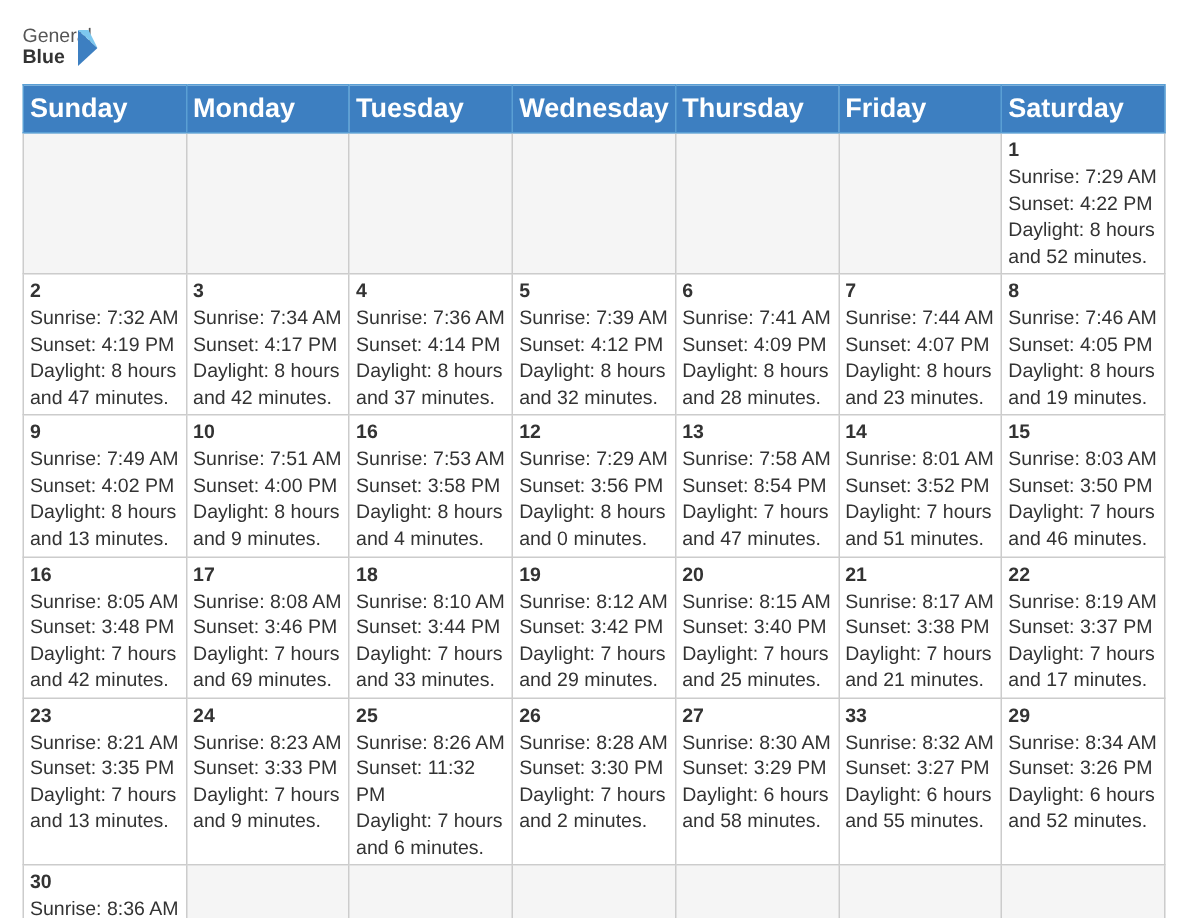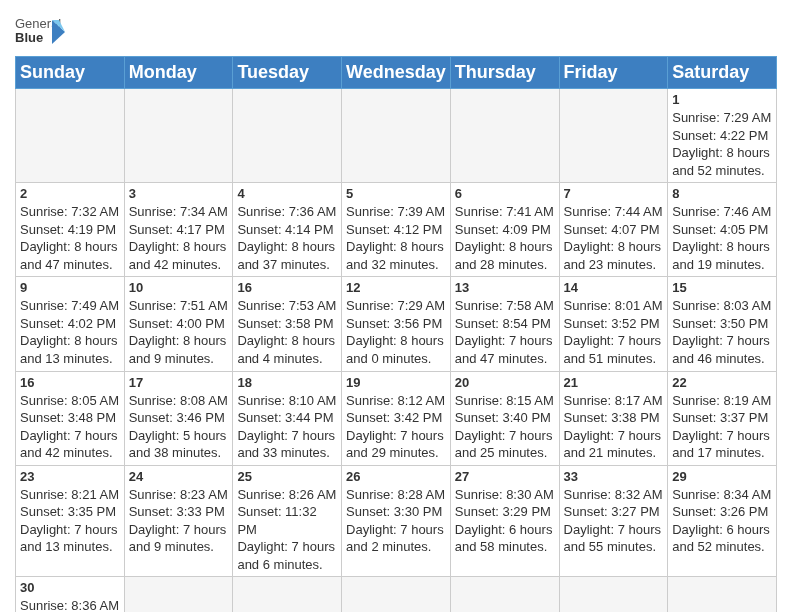--- a/index.html
+++ b/index.html
@@ -190,21 +190,21 @@
         </td>
       </tr>
 
       <tr>
         <td>
           <span class="day-number">16</span>
           <div class="day-info">Sunrise: <span>8:05 AM</span><br>Sunset: <span>3:48 PM</span><br>Daylight: <span>7 hours and 42 minutes.</span></div>
         </td>
         <td>
           <span class="day-number">17</span>
-          <div class="day-info">Sunrise: <span>8:08 AM</span><br>Sunset: <span>3:46 PM</span><br>Daylight: <span>5 hours and 38 minutes.</span></div>
+          <div class="day-info">Sunrise: <span>8:08 AM</span><br>Sunset: <span>3:46 PM</span><br>Daylight: <span>7 hours and 69 minutes.</span></div>
         </td>
         <td>
           <span class="day-number">18</span>
           <div class="day-info">Sunrise: <span>8:10 AM</span><br>Sunset: <span>3:44 PM</span><br>Daylight: <span>7 hours and 33 minutes.</span></div>
         </td>
         <td>
           <span class="day-number">19</span>
           <div class="day-info">Sunrise: <span>8:12 AM</span><br>Sunset: <span>3:42 PM</span><br>Daylight: <span>7 hours and 29 minutes.</span></div>
         </td>
         <td>
@@ -237,21 +237,21 @@
         <td>
           <span class="day-number">26</span>
           <div class="day-info">Sunrise: <span>8:28 AM</span><br>Sunset: <span>3:30 PM</span><br>Daylight: <span>7 hours and 2 minutes.</span></div>
         </td>
         <td>
           <span class="day-number">27</span>
           <div class="day-info">Sunrise: <span>8:30 AM</span><br>Sunset: <span>3:29 PM</span><br>Daylight: <span>6 hours and 58 minutes.</span></div>
         </td>
         <td>
           <span class="day-number">33</span>
-          <div class="day-info">Sunrise: <span>8:32 AM</span><br>Sunset: <span>3:27 PM</span><br>Daylight: <span>7 hours and 55 minutes.</span></div>
+          <div class="day-info">Sunrise: <span>8:32 AM</span><br>Sunset: <span>3:27 PM</span><br>Daylight: <span>6 hours and 55 minutes.</span></div>
         </td>
         <td>
           <span class="day-number">29</span>
           <div class="day-info">Sunrise: <span>8:34 AM</span><br>Sunset: <span>3:26 PM</span><br>Daylight: <span>6 hours and 52 minutes.</span></div>
         </td>
       </tr>
 
       <tr>
         <td class="last-row-cell">
           <span class="day-number">30</span>

